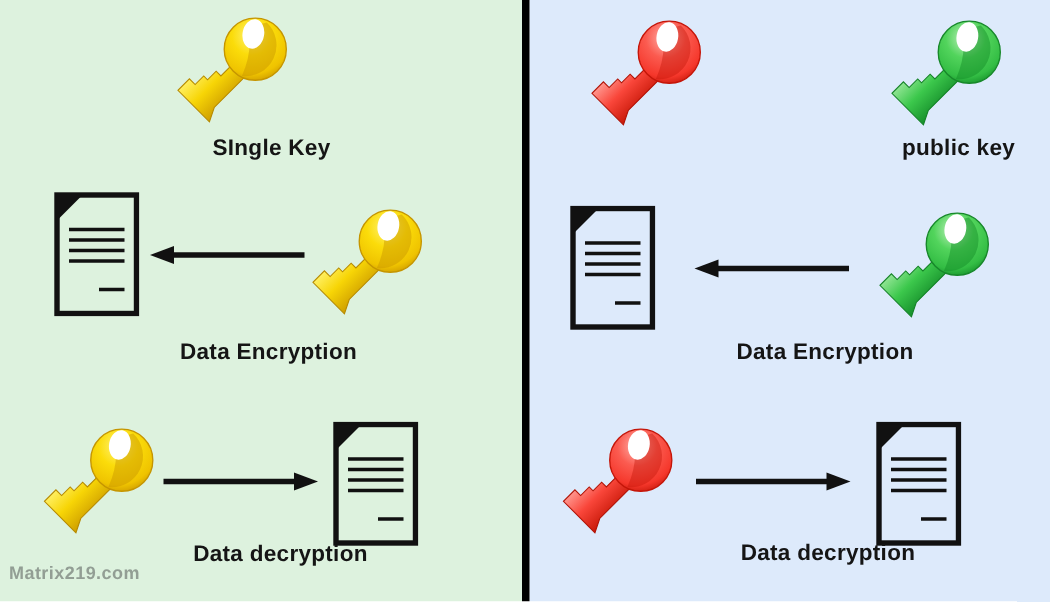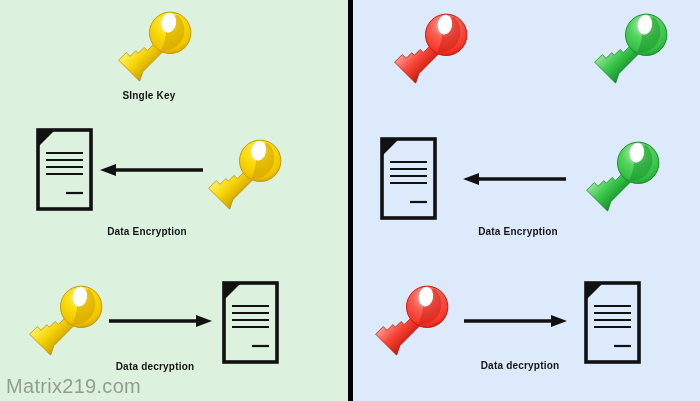--- a/index.html
+++ b/index.html
@@ -5,25 +5,25 @@
   html,body { margin:0; padding:0; background:#ffffff; }
   .canvas {
     position:relative; width:700px; height:401px; overflow:hidden;
     font-family:"Liberation Sans", sans-serif;
   }
   .panel { position:absolute; top:0; height:401px; }
   .panel-left  { left:0;   width:348px; background:#ddf2de; }
   .panel-right { left:353px; width:347px; background:#ddeafb; }
   .divider { position:absolute; top:0; left:348px; width:5px; height:401px; background:#000000; }
   .lbl {
-    position:absolute; font-weight:700; font-size:10px; color:#151515;
-    text-align:center; letter-spacing:0.2px; white-space:nowrap;
+    position:absolute; font-weight:700; font-size:15px; color:#151515;
+    text-align:center; letter-spacing:0.2px; white-space:nowrap;margin-left:32px;
   }
   .wm {
-    position:absolute; left:6px; top:375px; font-size:20px; font-weight:400;
+    position:absolute; left:6px; top:375px; font-size:12px; font-weight:700;
     color:#929e94; letter-spacing:0.3px;
   }
   .key { position:absolute; width:90px; height:90px; }
   .doc { position:absolute; width:57px; height:83px; }
   .arrow { position:absolute; width:106px; height:16px; }
   .flip { transform:scaleX(-1); }
   .hidden-defs { position:absolute; width:0; height:0; overflow:hidden; }
 </style>
 </head>
 <body>
@@ -144,20 +144,21 @@
   <div class="lbl" style="left:75px; top:361px; width:160px;">Data decryption</div>
 
   <div class="wm">Matrix219.com</div>
 
   <svg class="key" style="left:391px; top:0px;" viewBox="0 0 100 100">
       <use href="#key-red"></use>
     </svg>
   <svg class="key" style="left:591px; top:0px;" viewBox="0 0 100 100">
       <use href="#key-green"></use>
     </svg>
+  <div class="lbl" style="left:547px; top:90px; width:120px;">public key</div>
 
   <svg class="doc" style="left:380px; top:137px;" viewBox="0 0 57 83">
       <use href="#doc-sym"></use>
     </svg>
   <svg class="arrow flip" style="left:462px; top:171px;" viewBox="0 0 106 16">
       <use href="#arrow-sym"></use>
     </svg>
   <svg class="key" style="left:583px; top:128px;" viewBox="0 0 100 100">
       <use href="#key-green"></use>
     </svg>

